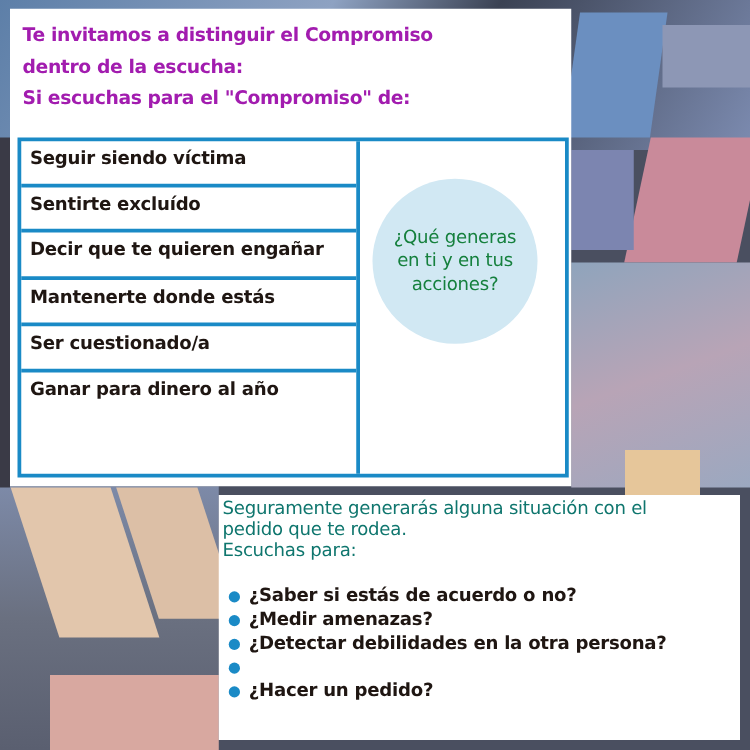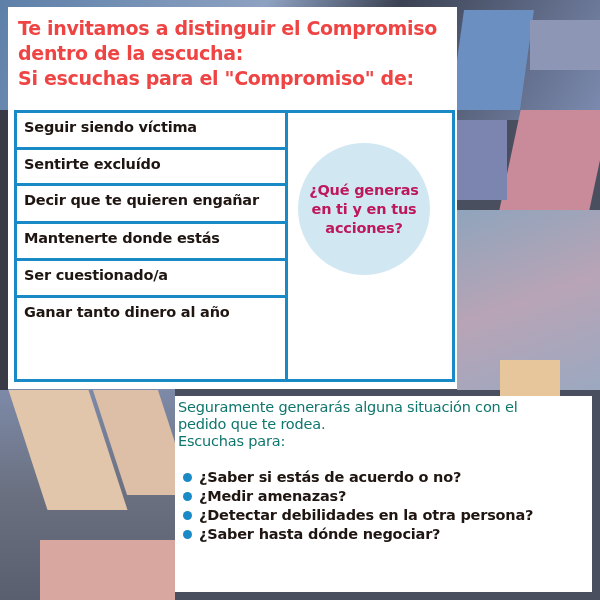--- a/index.html
+++ b/index.html
@@ -2,34 +2,34 @@
 <html><head>
   <meta charset="utf-8">
   <style>
     html, body { margin: 0; padding: 0; }
     body { width: 600px; height: 600px; overflow: hidden; position: relative;
            font-family: "DejaVu Sans", sans-serif; }
     .bg { position: absolute; left: 0; top: 0; width: 600px; height: 600px; overflow: hidden;
           background: #4a4f60; }
     .blk { position: absolute; }
     .panel-top { position: absolute; left: 8px; top: 7px; width: 449px; height: 382px; background: #fff; }
-    .heading { position: absolute; left: 10px; top: 9px; margin: 0; font-size: 19px; line-height: 25px;
-               font-weight: bold; color: #ef4444; letter-spacing: -0.3px; white-space: nowrap; }
+    .heading { position: absolute; left: 10px; top: 9px; margin: 0; font-size: 15px; line-height: 25px;
+               font-weight: bold; color: #a21caf; letter-spacing: -0.3px; white-space: nowrap; }
     .heading span { display: block; }
     .table { position: absolute; left: 6px; top: 103px; width: 435px; height: 266px;
              border: 3px solid #1a8ac6; box-sizing: content-box; }
     .col-left { position: absolute; left: 0; top: 0; width: 268px; height: 220px; }
     .row { position: absolute; left: 0; width: 268px; border-bottom: 3px solid #1a8ac6; box-sizing: border-box; }
     .row:last-child { border-bottom: none; }
     .row-label { position: absolute; left: 7px; top: 6px; font-size: 14.5px; font-weight: bold; color: #1f1612;
                  white-space: nowrap; letter-spacing: -0.2px; }
     .divider { position: absolute; left: 268px; top: 0; width: 3px; height: 266px; background: #1a8ac6; }
     .circle { position: absolute; left: 281px; top: 30px; width: 132px; height: 132px; border-radius: 50%;
               background: #d1e8f3; display: flex; align-items: center; justify-content: center; text-align: center; }
-    .circle-text { font-size: 14.5px; line-height: 19px; font-weight: bold; color: #be185d; width: 120px; letter-spacing: -0.2px; }
+    .circle-text { font-size: 14.5px; line-height: 19px; font-weight: normal; color: #15803d; width: 120px; letter-spacing: -0.2px; }
     .panel-bottom { position: absolute; left: 175px; top: 396px; width: 417px; height: 196px; background: #fff; }
     .intro { position: absolute; left: 3px; top: 3px; font-size: 14.5px; line-height: 17px; color: #0f766e;
              white-space: nowrap; letter-spacing: -0.2px; font-weight: 500; }
     .intro span { display: block; }
     .list { position: absolute; left: 0; top: 72px; margin: 0; padding: 0; list-style: none; }
     .list li { position: relative; height: 19px; padding-left: 24px; font-size: 14.5px; line-height: 19px;
                font-weight: bold; color: #1f1612; white-space: nowrap; letter-spacing: -0.2px; }
     .bullet { position: absolute; left: 8px; top: 5px; width: 9px; height: 9px; border-radius: 50%; background: #1a8ac6; }
   </style>
 </head>
@@ -68,35 +68,36 @@
       <div class="row" style="top:73px;height:38px;">
         <span class="row-label">Decir que te quieren engañar</span>
       </div>
       <div class="row" style="top:111px;height:37px;">
         <span class="row-label">Mantenerte donde estás</span>
       </div>
       <div class="row" style="top:148px;height:37px;">
         <span class="row-label">Ser cuestionado/a</span>
       </div>
       <div class="row" style="top:185px;height:36px;">
-        <span class="row-label">Ganar tanto dinero al año</span>
+        <span class="row-label">Ganar para dinero al año</span>
       </div>
     </div>
     <div class="divider"></div>
     <div class="circle">
       <div class="circle-text">¿Qué generas en ti y en tus acciones?</div>
     </div>
   </div>
 </div>
 
 <div class="panel-bottom">
   <div class="intro">
     <span>Seguramente generarás alguna situación con el</span>
     <span>pedido que te rodea.</span>
     <span>Escuchas para:</span>
   </div>
   <ul class="list">
     <li><span class="bullet"></span><span>¿Saber si estás de acuerdo o no?</span></li>
     <li><span class="bullet"></span><span>¿Medir amenazas?</span></li>
     <li><span class="bullet"></span><span>¿Detectar debilidades en la otra persona?</span></li>
-    <li><span class="bullet"></span><span>¿Saber hasta dónde negociar?</span></li>
+    <li><span class="bullet"></span></li>
+    <li><span class="bullet"></span><span>¿Hacer un pedido?</span></li>
   </ul>
 </div>
 
 </body></html>

